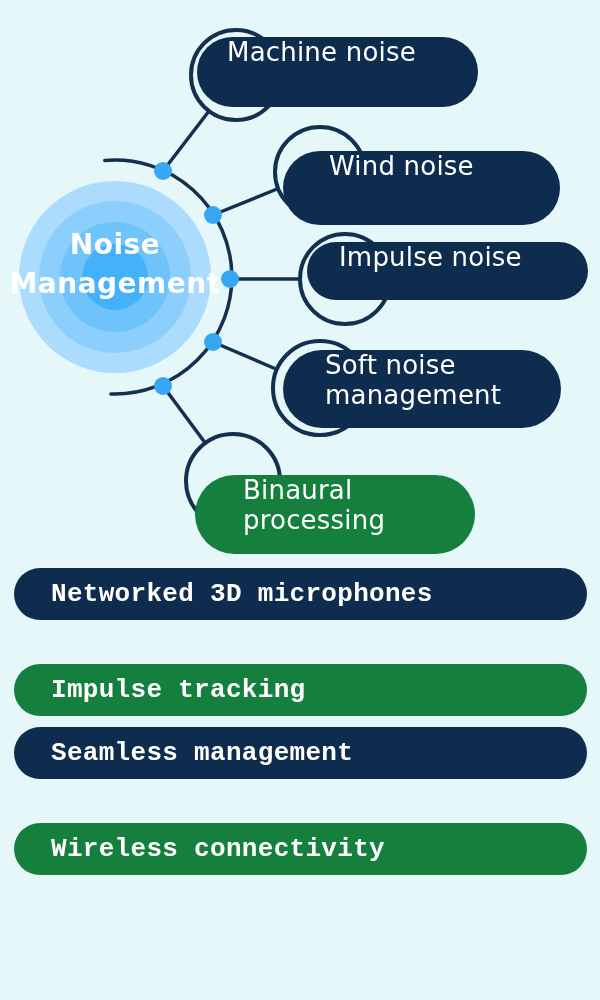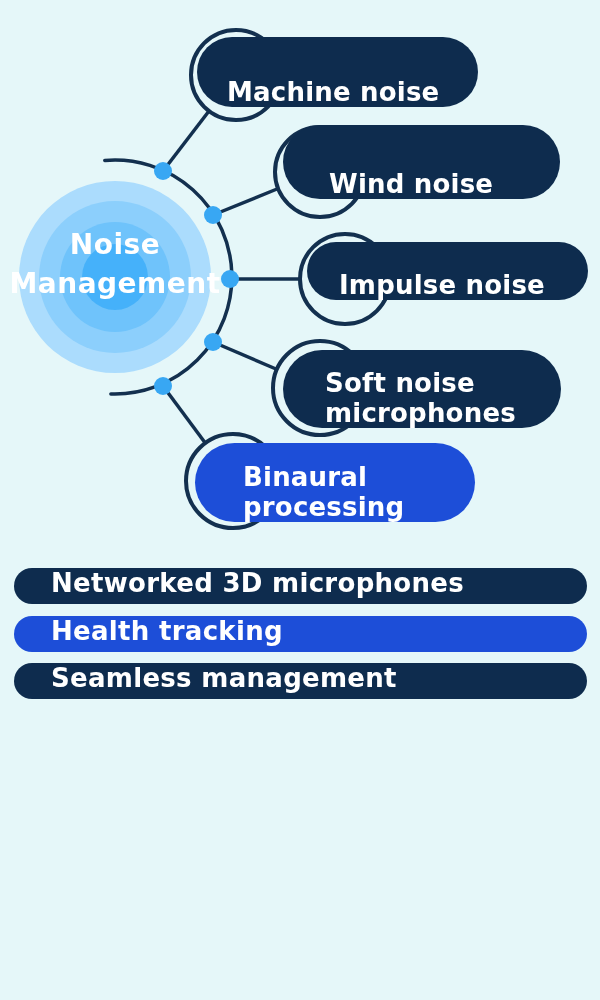--- a/index.html
+++ b/index.html
@@ -23,54 +23,56 @@
     text-align: center;
     color: #ffffff;
     font-size: 28px;
     font-weight: bold;
     line-height: 39px;
     letter-spacing: 0.5px;
   }
   .pill {
     position: absolute;
     display: flex;
-    align-items: flex-end;
+    align-items: flex-start;
     color: #ffffff;
-    font-weight: bold;
+    font-weight: normal;
     font-size: 26px;
     line-height: 1.16;
     letter-spacing: 0.2px;
     box-sizing: border-box;
   }
   .navy { background: #0e2c4e; }
-  .blue { background: #1d4ed8; }
+  .blue { background: #15803d; margin-top: 32px; }
   .p1 { left: 197px; top: 37px;  width: 281px; height: 70px; border-radius: 35px; padding-left: 30px; }
-  .p2 { left: 283px; top: 125px; width: 277px; height: 74px; border-radius: 37px; padding-left: 46px; }
+  .p2 { left: 283px; top: 151px; width: 277px; height: 74px; border-radius: 37px; padding-left: 46px; }
   .p3 { left: 307px; top: 242px; width: 281px; height: 58px; border-radius: 37px; padding-left: 32px; }
   .p4 { left: 283px; top: 350px; width: 278px; height: 78px; border-radius: 39px; padding-left: 42px; }
   .p5 { left: 195px; top: 443px; width: 280px; height: 79px; border-radius: 40px; padding-left: 48px; }
   .features {
     position: absolute;
     left: 14px;
     top: 568px;
     width: 573px;
     display: flex;
     flex-direction: column;
     gap: 11.5px;
   }
   .bar {
-    height: 36px;
+    height: 52px;
     border-radius: 26px;
     display: flex;
+    align-items: center;
     padding-left: 37px;
     color: #ffffff;
     font-weight: bold;
     font-size: 26px;
     letter-spacing: 0.3px;
     box-sizing: border-box;
+    font-family: Liberation Mono, monospace;
   }
 </style>
 </head>
 <body>
 
 <div class="stage">
 
   <svg class="diagram-svg" width="600" height="560" viewBox="0 0 600 560">
 
     <g>
@@ -109,31 +111,34 @@
   <div class="pill navy p1">
     <span>Machine noise</span>
   </div>
   <div class="pill navy p2">
     <span>Wind noise</span>
   </div>
   <div class="pill navy p3">
     <span>Impulse noise</span>
   </div>
   <div class="pill navy p4">
-    <span>Soft noise microphones</span>
+    <span>Soft noise management</span>
   </div>
   <div class="pill blue p5">
     <span>Binaural processing</span>
   </div>
 
   <div class="features">
     <div class="bar navy">
       <span>Networked 3D microphones</span>
     </div>
     <div class="bar blue">
-      <span>Health tracking</span>
+      <span>Impulse tracking</span>
     </div>
     <div class="bar navy">
       <span>Seamless management</span>
+    </div>
+    <div class="bar blue">
+      <span>Wireless connectivity</span>
     </div>
   </div>
 
 </div>
 
 </body></html>

